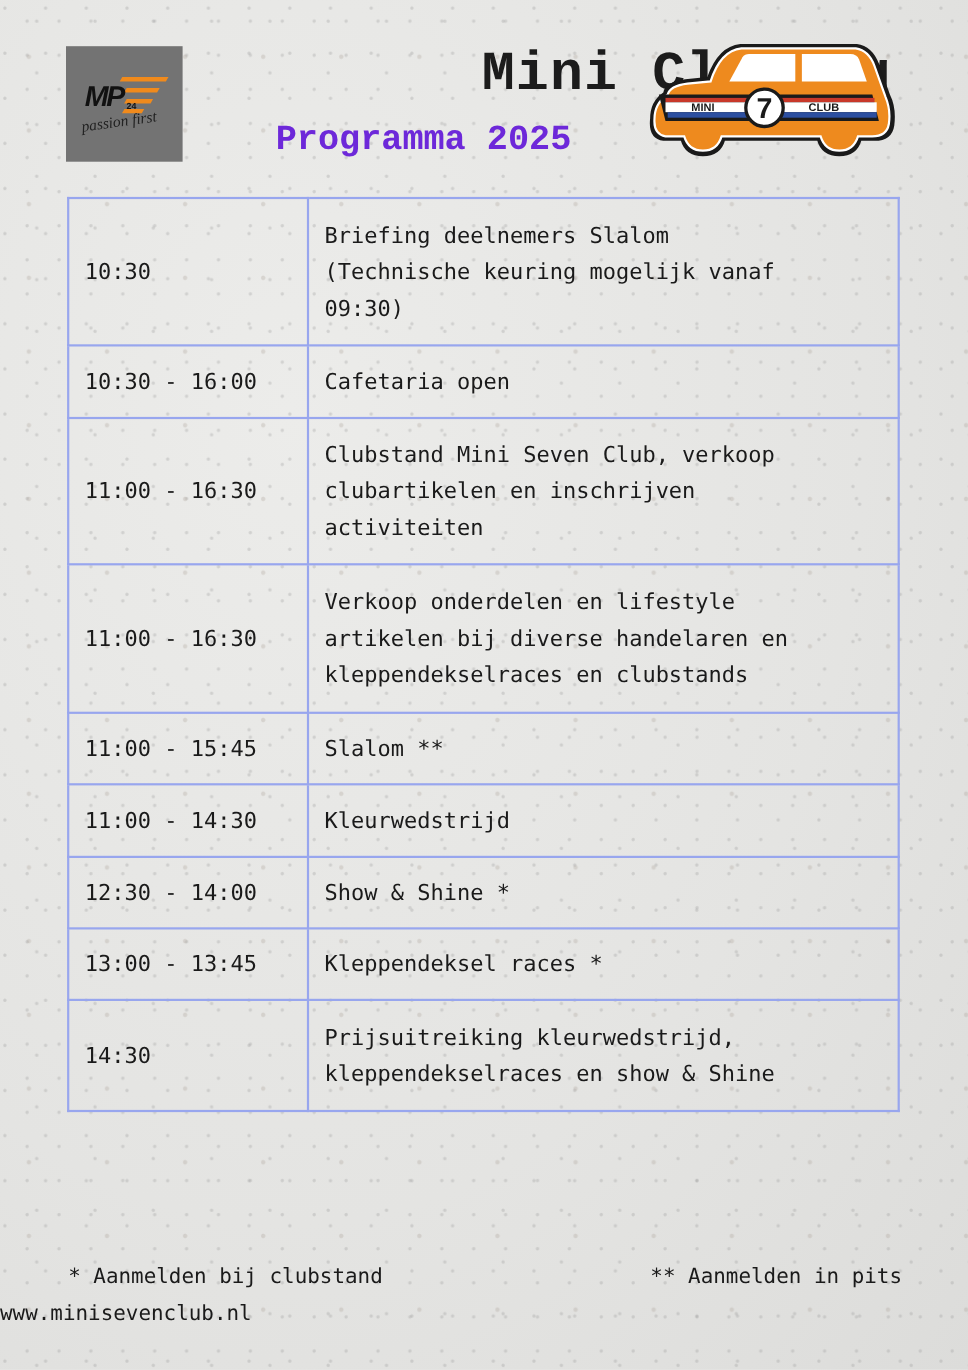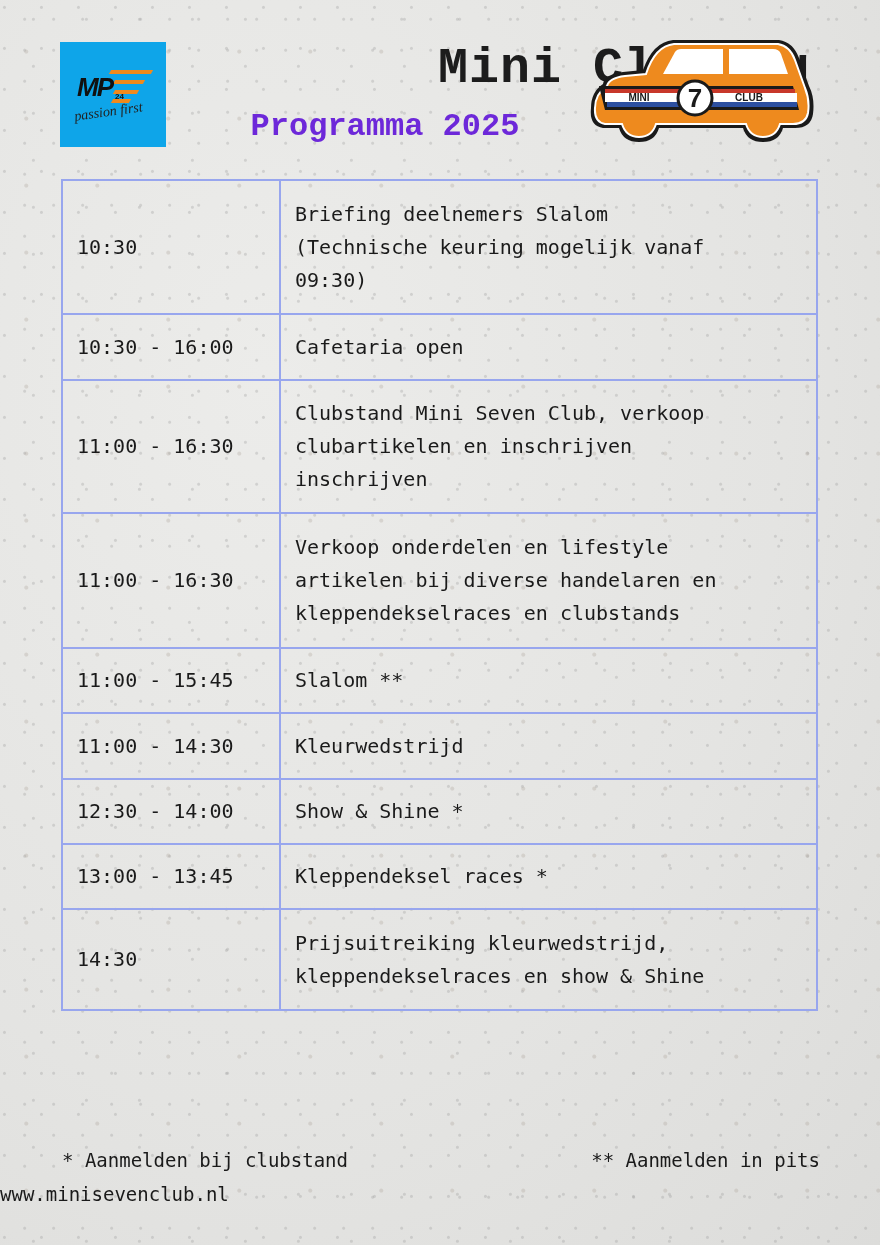--- a/index.html
+++ b/index.html
@@ -13,21 +13,21 @@
       radial-gradient(circle at 85% 62%, rgba(150,150,150,0.30) 0 1px, transparent 2px),
       radial-gradient(ellipse at 30% 30%, #ececea 0%, #e4e4e2 60%, #dcdcda 100%);
     background-size: 37px 41px, 53px 47px, 71px 67px, 29px 31px, 100% 100%;
     font-family: "DejaVu Sans Mono", "Liberation Mono", monospace;
     color: #1a1a1a;
   }
 
   
   .logo-left {
     position: absolute; left: 60px; top: 42px; width: 106px; height: 105px;
-    background: #0ea5e9;
+    background: #737373;
   }
   .logo-left .mp {
     position: absolute; left: 17px; top: 30px;
     font-family: "Liberation Sans", sans-serif; font-weight: bold; font-style: italic;
     font-size: 26px; letter-spacing: -2px; color: #111;
   }
   .logo-left .num {
     position: absolute; left: 55px; top: 50px; font-family: "Liberation Sans", sans-serif;
     font-size: 8px; font-weight: bold; color: #111;
   }
@@ -128,21 +128,21 @@
       <td class="time">10:30 - 16:00</td>
       <td class="activity">
         <div>Cafetaria open</div>
       </td>
     </tr>
     <tr style="height:133px">
       <td class="time">11:00 - 16:30</td>
       <td class="activity">
         <div>Clubstand Mini Seven Club, verkoop</div>
         <div>clubartikelen en inschrijven</div>
-        <div>inschrijven</div>
+        <div>activiteiten</div>
       </td>
     </tr>
     <tr style="height:135px">
       <td class="time">11:00 - 16:30</td>
       <td class="activity">
         <div>Verkoop onderdelen en lifestyle</div>
         <div>artikelen bij diverse handelaren en</div>
         <div>kleppendekselraces en clubstands</div>
       </td>
     </tr>

